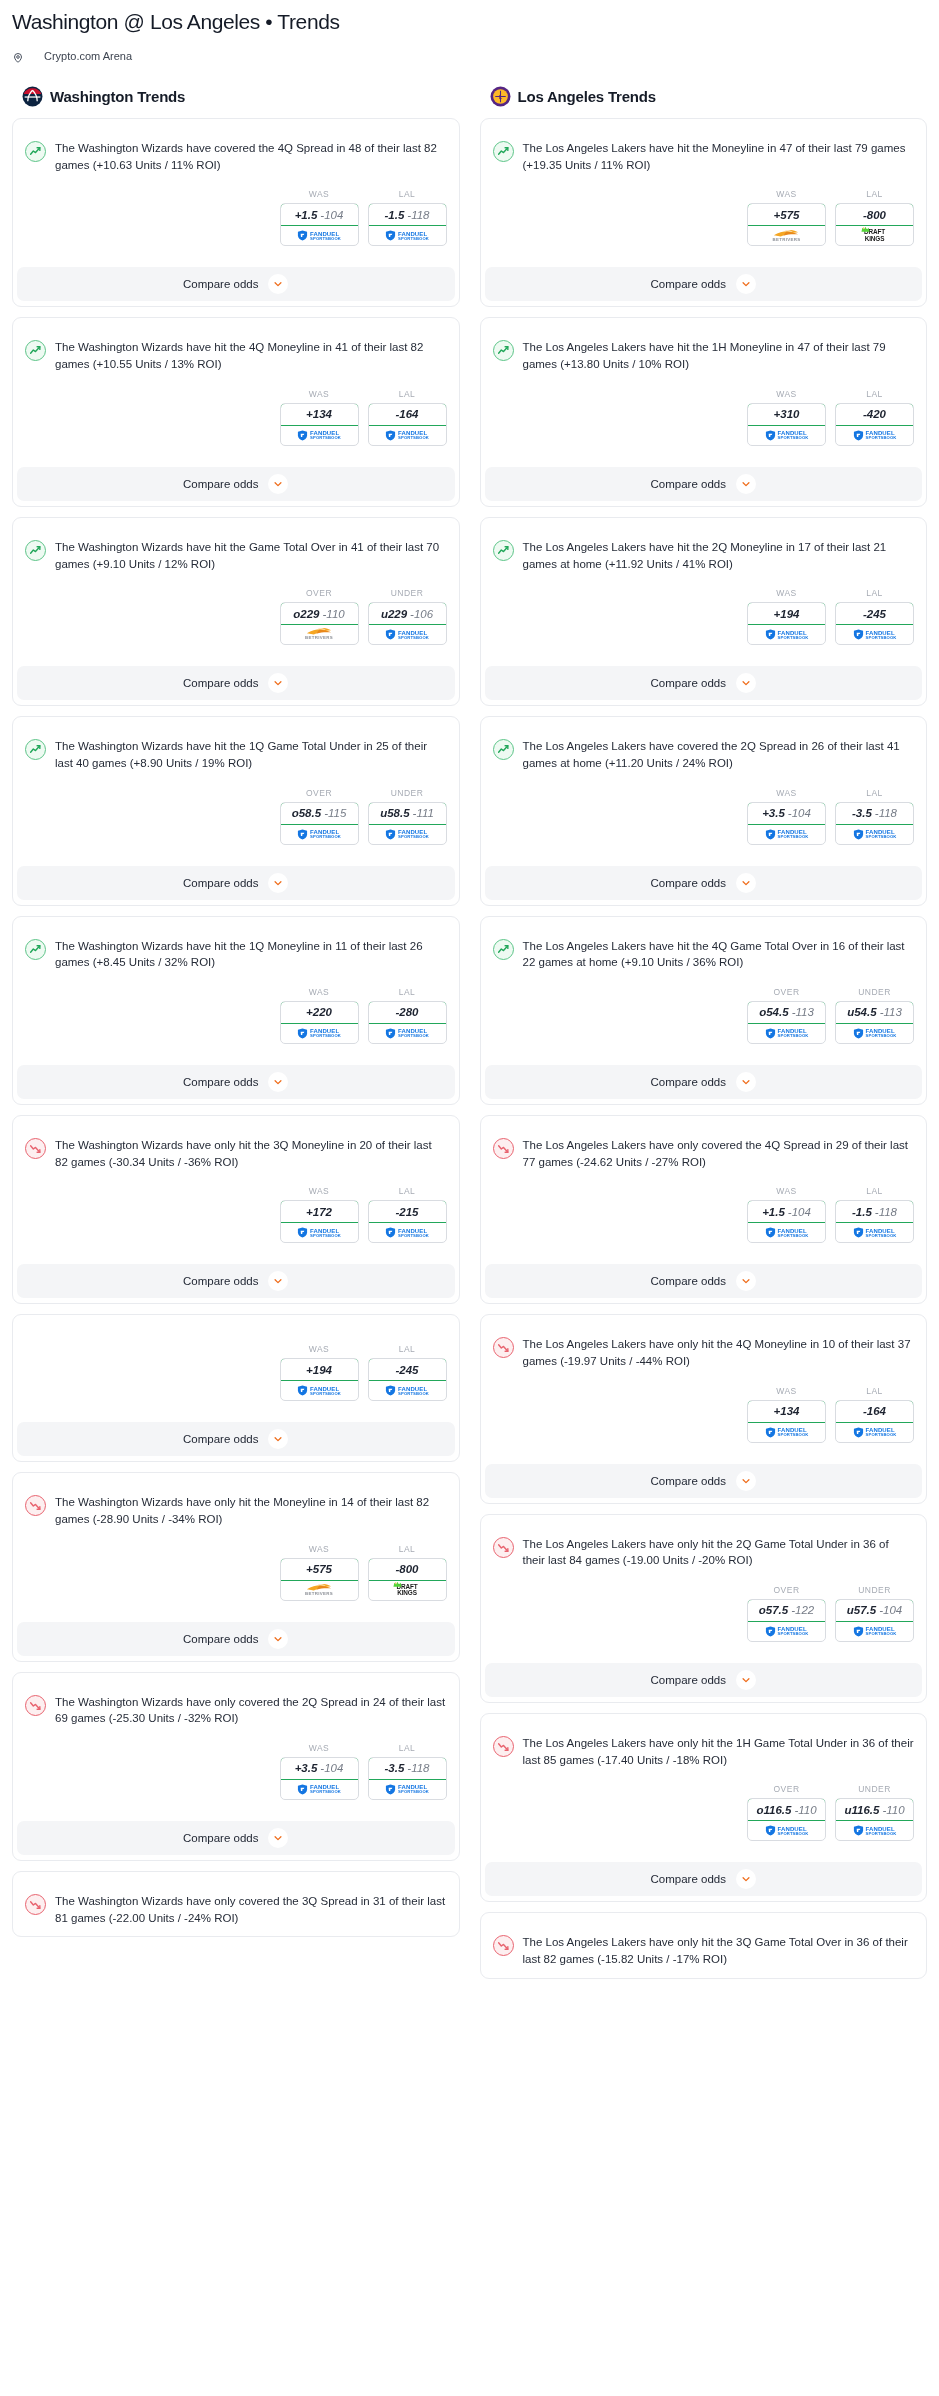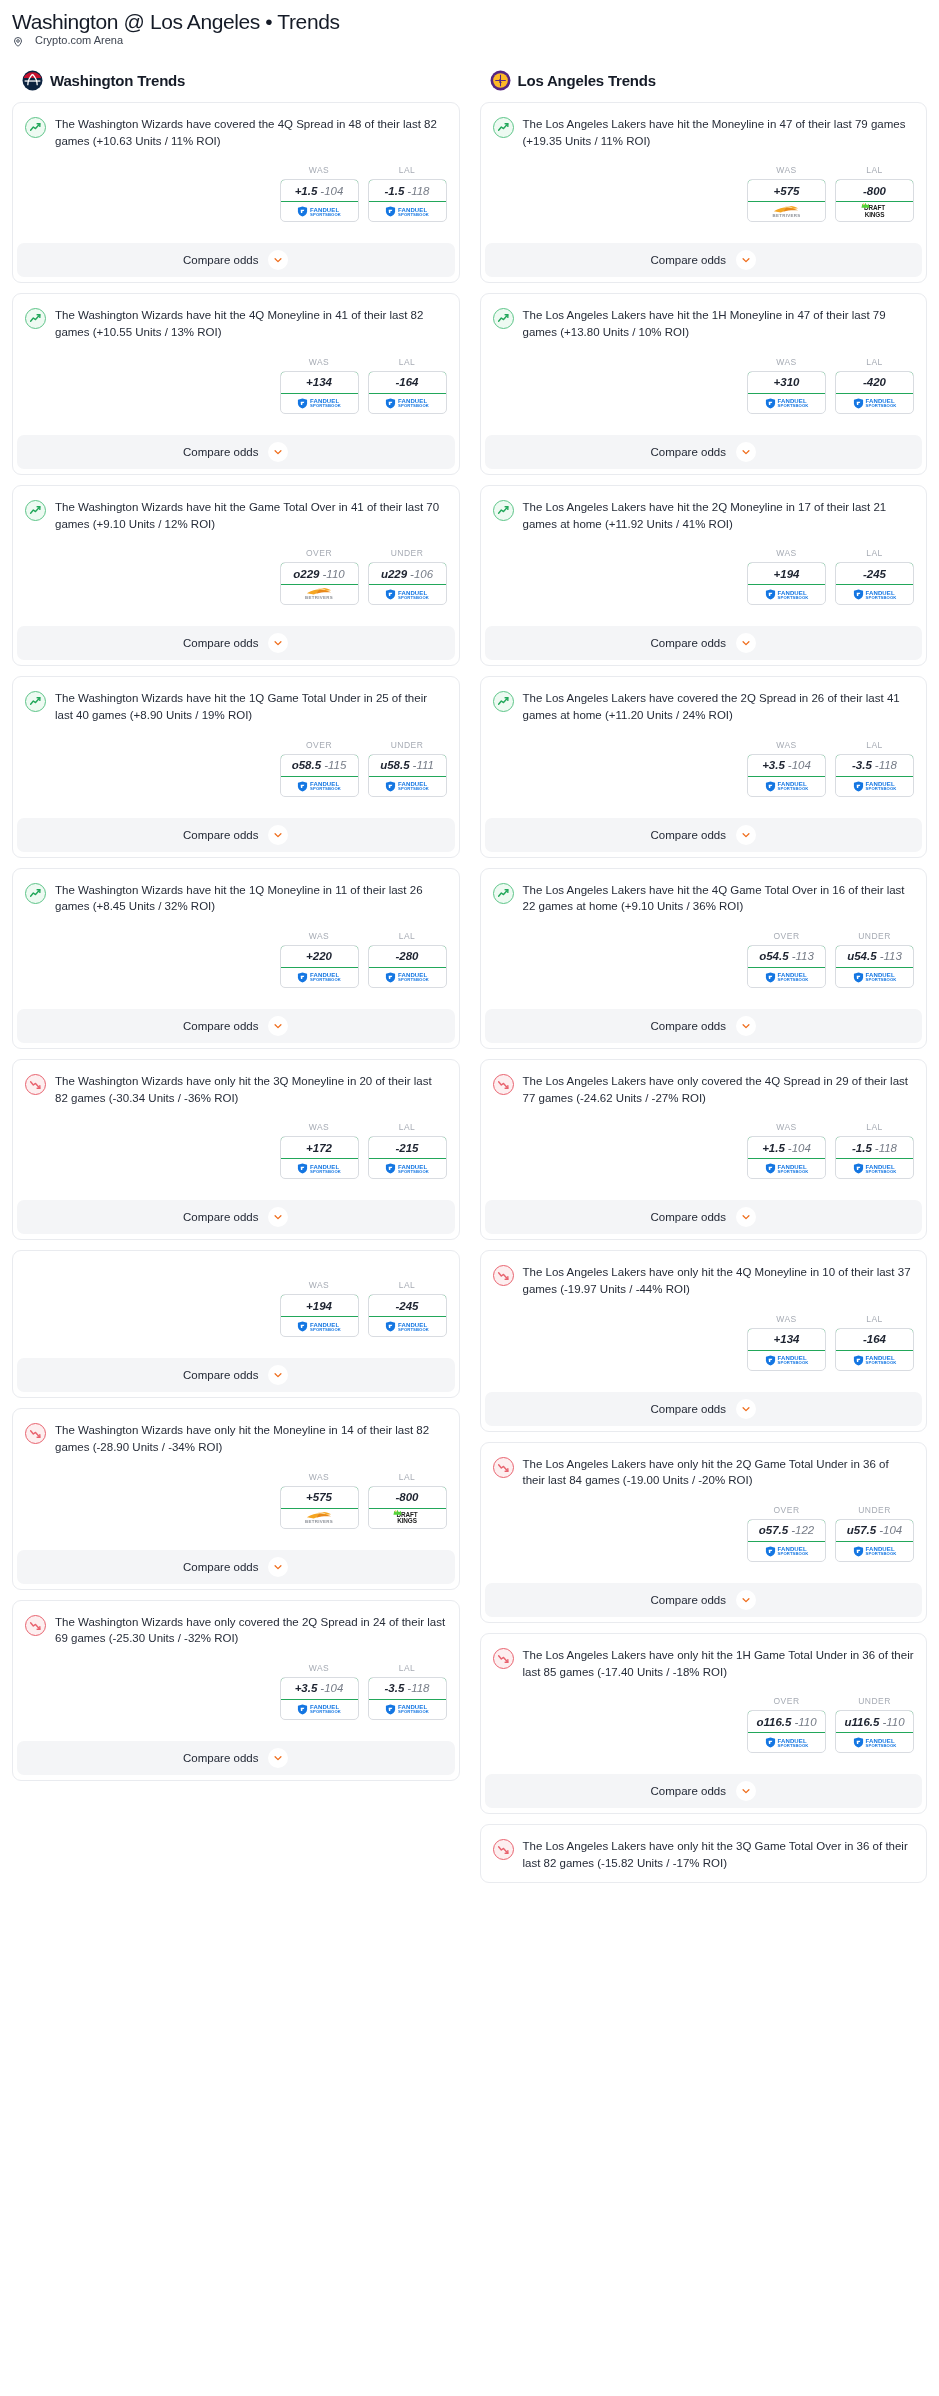--- a/index.html
+++ b/index.html
@@ -16,22 +16,22 @@
   .page-title {
     font-size: 21px;
     font-weight: normal;
     letter-spacing: -0.4px;
     color: #151b27;
     line-height: 1.15;
   }
   .venue-row {
     display: flex;
     align-items: center;
-    gap: 11px;
-    margin-top: 0;
+    gap: 20px;
+    margin-top: 16px;
   }
   .venue-icon { width: 12px; height: 12px; display: block; color: #4a5260; flex: none; }
   .venue-text { font-size: 11px; color: #3d4450; }
 
   
   .columns {
     display: flex;
     gap: 20px;
     margin-top: 24px;
     align-items: flex-start;
@@ -54,21 +54,21 @@
 
   
   .trend-card {
     background: #ffffff;
     border: 1px solid #e9ebef;
     border-radius: 9px;
     margin-bottom: 10px;
     overflow: hidden;
   }
   .trend-body { padding: 13px 12px 10px 12px; }
-  .trend-top { display: flex; gap: 9px; align-items: flex-start; }
+  .trend-top { display: flex; gap: 9px; align-items: flex-start; margin-top: 8px; }
   .trend-icon {
     width: 21px; height: 21px; border-radius: 50%;
     flex: none; margin-top: 1px;
     display: flex; align-items: center; justify-content: center;
   }
   .trend-icon.up   { background: #eefaf2; border: 1px solid #5dc488; }
   .trend-icon.down { background: #fdeff0; border: 1px solid #e8636f; }
   .trend-icon svg { width: 13px; height: 13px; display: block; }
   .trend-text {
     font-size: 11.5px;
@@ -734,20 +734,33 @@
           </div>
           <div class="compare-bar">
             <span class="compare-label">Compare odds</span>
             <span class="chevron-btn">
               <svg viewBox="0 0 24 24" fill="none" stroke="#ef6c1a" stroke-width="3" stroke-linecap="round" stroke-linejoin="round">
                 <polyline points="5,9 12,16 19,9"></polyline>
               </svg>
             </span>
           </div>
         </div>
+        <div class="trend-card">
+          <div class="trend-body">
+            <div class="trend-top">
+              <span class="trend-icon down">
+                <svg viewBox="0 0 24 24" fill="none" stroke="#e8636f" stroke-width="2.6" stroke-linecap="round" stroke-linejoin="round">
+                  <polyline points="3,7 8,13 12,10 20,19"></polyline>
+                  <polyline points="15,19 20,19 20,14"></polyline>
+                </svg>
+              </span>
+              <div class="trend-text">The Washington Wizards have only covered the 3Q Spread in 31 of their last 81 games (-22.00 Units / -24% ROI)</div>
+            </div>
+          </div>
+        </div>
       </div>
       <div class="column">
         <div class="column-header">
           <svg class="team-logo" viewBox="0 0 40 40">
             <circle cx="20" cy="20" r="19" fill="#552583"></circle>
             <circle cx="20" cy="20" r="14" fill="#fdb927"></circle>
             <path d="M10 20h20M20 9v22" stroke="#552583" stroke-width="2"></path>
             <text x="20" y="24" font-size="10" font-family="Liberation Sans" text-anchor="middle" fill="#552583" font-weight="bold">L</text>
           </svg>
           <span class="column-title">Los Angeles Trends</span>

